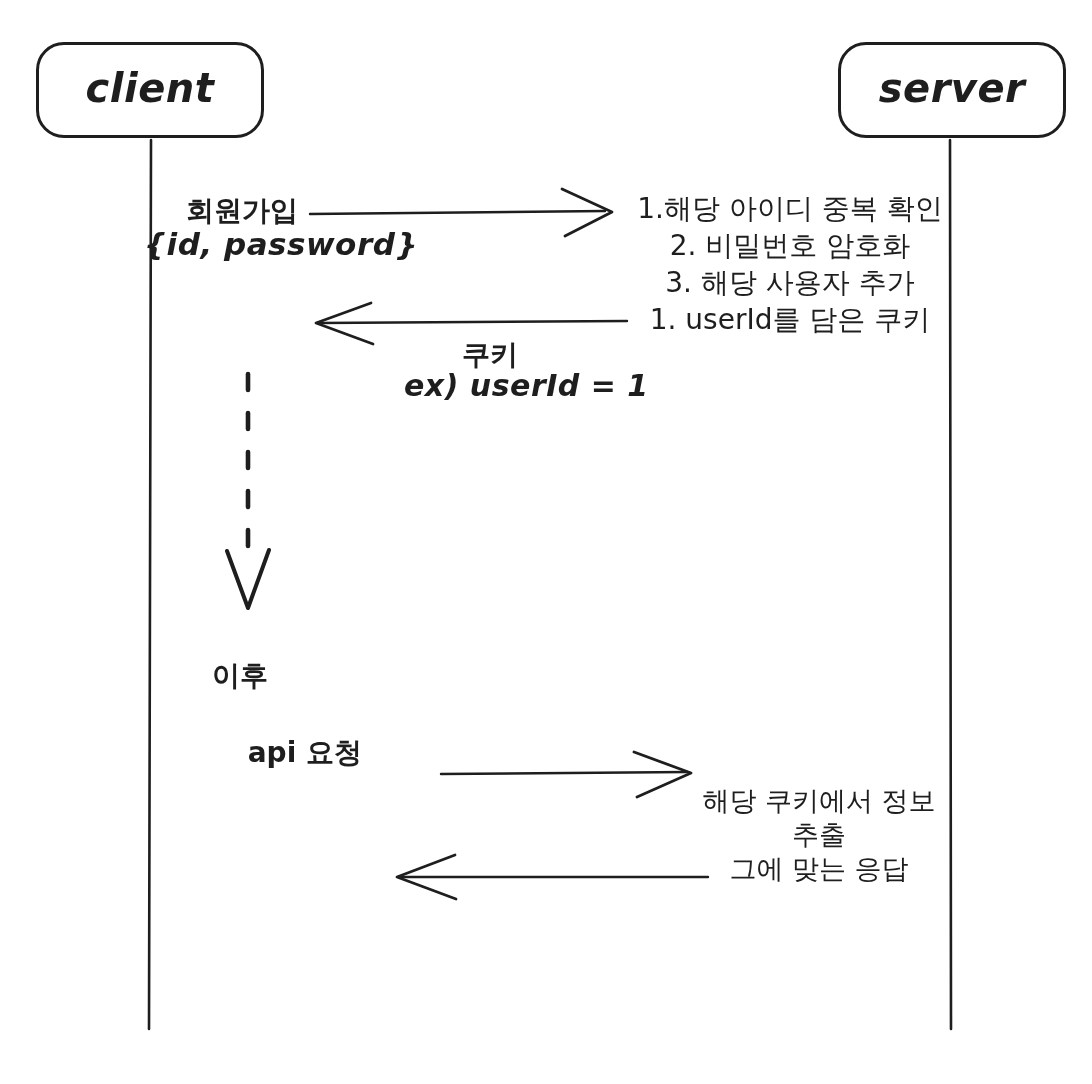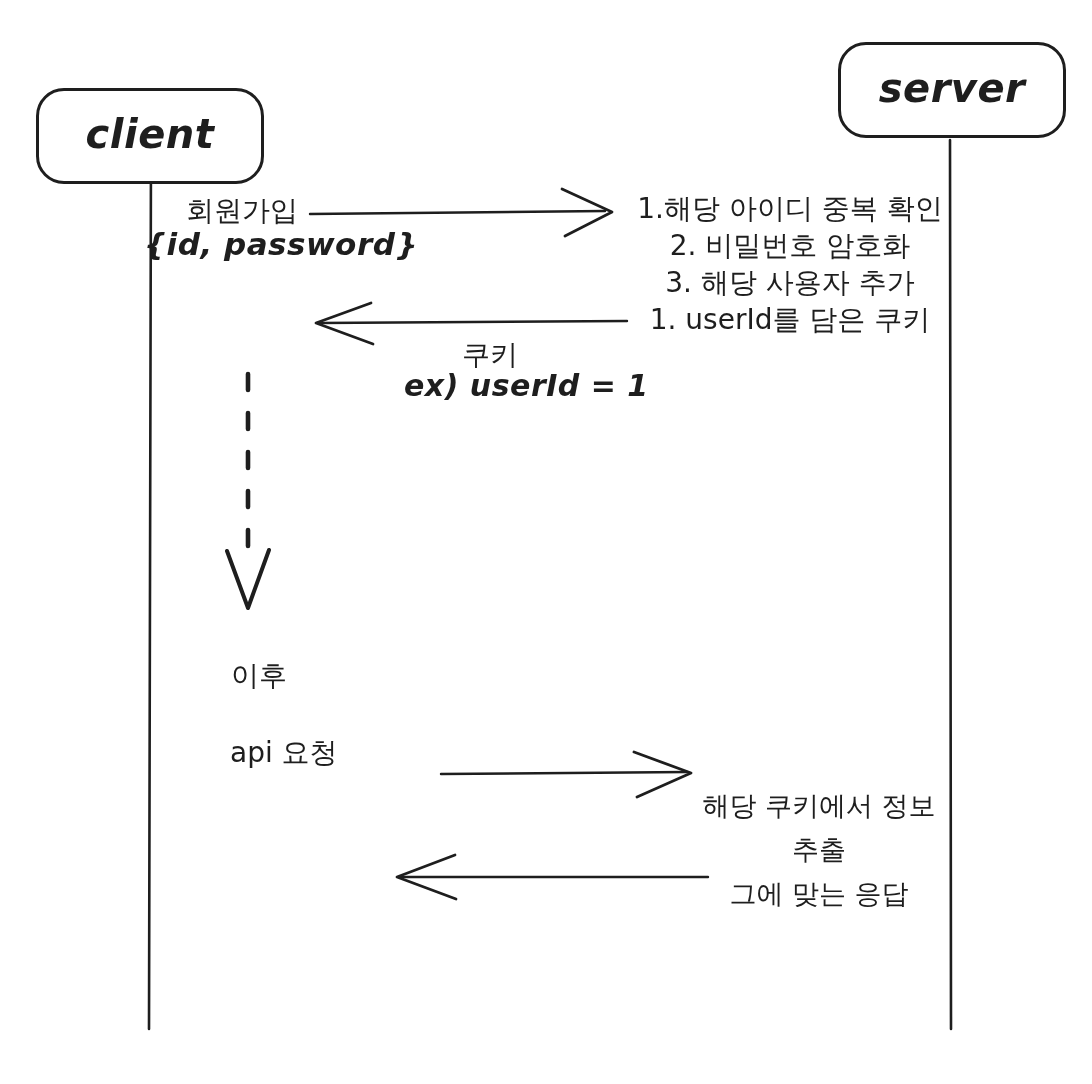--- a/index.html
+++ b/index.html
@@ -25,59 +25,59 @@
   .actor-box {
     position: absolute;
     border: 3px solid #1e1e1e;
     border-radius: 28px;
     background: #ffffff;
     display: flex;
     align-items: center;
     justify-content: center;
     box-sizing: border-box;
   }
-  .actor-box.client { left: 36px; top: 42px; width: 228px; height: 96px; margin-top: 46px; }
+  .actor-box.client { left: 36px; top: 42px; width: 228px; height: 96px; }
   .actor-box.server { left: 838px; top: 42px; width: 228px; height: 96px; }
   .hand {
     font-family: "DejaVu Sans", sans-serif;
     font-style: italic;
     font-weight: 600;
     letter-spacing: 0.5px;
   }
   .actor-label {
     font-size: 40px;
     line-height: 1;
     padding-bottom: 4px;
   }
   .txt {
     position: absolute;
     white-space: nowrap;
     color: #1e1e1e;
   }
-  .ko { font-size: 28px; font-weight: 400; }
+  .ko { font-size: 28px; font-weight: 700; }
   .signup-request-label   { left: 186px; top: 192px; }
   .signup-request-payload { left: 144px; top: 226px; font-size: 31px; }
   .signup-steps {
     position: absolute;
     left: 628px; top: 190px; width: 324px;
     text-align: center;
     font-size: 28px;
     line-height: 37px;
   }
   .signup-response-label   { left: 452px; top: 336px; width: 76px; text-align: center; }
   .signup-response-example { left: 388px; top: 368px; font-size: 30px; margin-left: 16px; }
-  .later-label { left: 231px; top: 657px; }
-  .api-request-label  { left: 230px; top: 734px; width: 132px; text-align: left; }
+  .later-label { left: 212px; top: 657px; }
+  .api-request-label  { left: 230px; top: 734px; width: 132px; text-align: right; }
   .api-request-cookie { left: 166px; top: 768px; font-size: 30px; }
   .api-steps {
     position: absolute;
     left: 690px; top: 784px; width: 258px;
     text-align: center;
     font-size: 27px;
-    line-height: 44px;
+    line-height: 34px;
   }
 </style>
 </head>
 <body>
 
 <div class="page">
 
   <svg class="connector-layer" viewBox="0 0 1092 1084" fill="none" stroke="#1e1e1e" stroke-linecap="round" stroke-linejoin="round">
 
     <path d="M151,140 L149,1029" stroke-width="2.6"></path>

